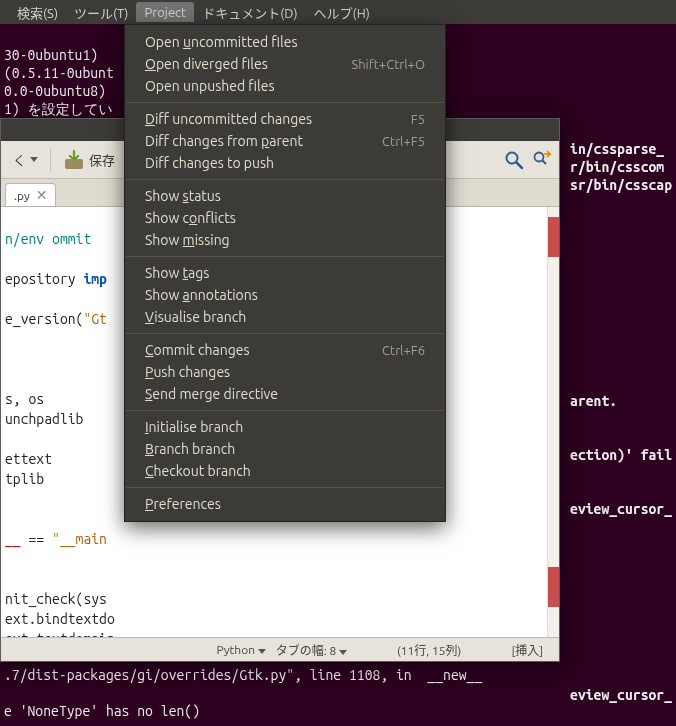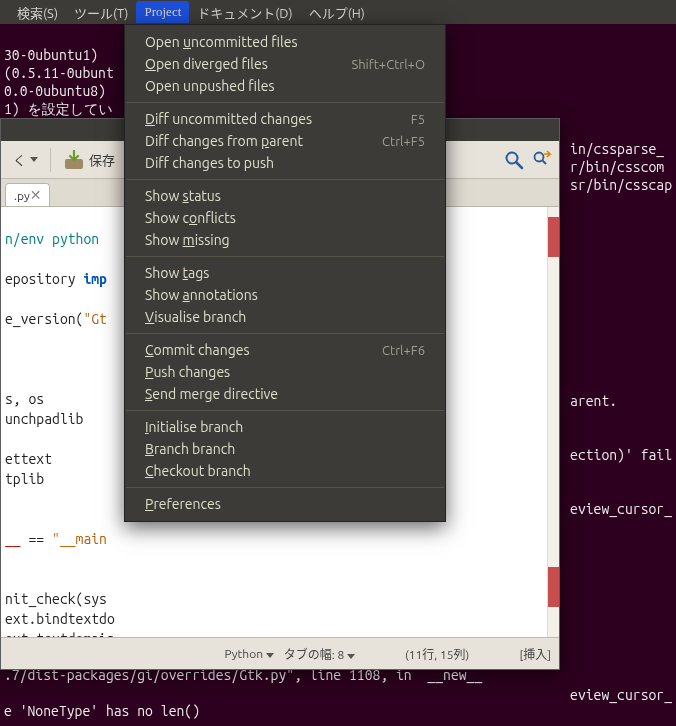--- a/index.html
+++ b/index.html
@@ -19,23 +19,22 @@
   display: flex;
   align-items: center;
   padding: 0 9px;
   color: #d0d0cc;
 }
 .menubar-item {
   padding: 3px 8px;
   cursor: pointer;
 }
 .menubar-item.active {
-  background: #1d4ed8;
+  background: #737373;
   border-radius: 3px 3px 0 0;
-  font-family: Liberation Serif, serif;
 }
 .terminal-bg {
   position: absolute;
   top: 24px;
   left: 0;
   right: 0;
   bottom: 0;
   background: #2c001e;
   color: #eee;
   font-family: "Ubuntu Mono", monospace;
@@ -95,20 +94,21 @@
 }
 .tab {
   background: #fff;
   border: 1px solid #bbb5aa;
   border-bottom: none;
   border-radius: 4px 4px 0 0;
   padding: 3px 8px;
   font-size: 12px;
   display: flex;
   align-items: center;
+  gap: 6px;
   color: #333;
 }
 .tab-close { color: #888; font-size: 14px; cursor: pointer; }
 .code-area {
   background: #fff;
   font-family: "Ubuntu Mono", monospace;
   font-size: 14px;
   line-height: 20px;
   color: #222;
   padding: 2px 0 2px 4px;
@@ -119,26 +119,26 @@
 .code-area .overview { position: absolute; right: 0; top: 0; width: 12px; height: 100%; background: #f3f0ea; border-left: 1px solid #e0dcd2; }
 .code-area .overview .mark1 { position: absolute; top: 10px; left: 0; right: 0; height: 40px; background: #c84e4e; }
 .code-area .overview .mark2 { position: absolute; top: 360px; left: 0; right: 0; height: 40px; background: #c84e4e; }
 .kw-blue { color: #0055c0; font-weight: bold; text-align: right; }
 .kw-cyan { color: #008080; }
 .kw-red { color: #c00000; margin-top: 40px; }
 .str { color: #b25d00; }
 .statusbar {
   background: #e8e3da;
   border-top: 1px solid #c0bbb1;
-  height: 32px;
+  height: 24px;
   display: flex;
   align-items: center;
   font-size: 12px;
   color: #444;
-  padding: 0 8px;
+  padding: 0 16px;
   gap: 10px;
 }
 .statusbar .spacer { flex: 1; }
 .menu-popup {
   position: absolute;
   top: 24px;
   left: 124px;
   width: 322px;
   background: #3c3b37;
   color: #e0ddcc;
@@ -170,21 +170,21 @@
   <div class="menubar-item">ドキュメント(D)</div>
   <div class="menubar-item">ヘルプ(H)</div>
 </div>
 
 <div class="terminal-bg">
 <span class="line">30-0ubuntu1) </span>
 <span class="line">(0.5.11-0ubunt</span>
 <span class="line">0.0-0ubuntu8)</span>
 <span class="line">1) を設定してい</span>
 <span class="line">ubuntu2) を設定</span>
-<div style="position:absolute; top:98px; right:4px; text-align:left;">
+<div style="position:absolute; top:98px; right:4px; text-align:left;font-weight:bold;">
 <span class="line">in/cssparse_</span>
 <span class="line">r/bin/csscom</span>
 <span class="line">sr/bin/csscap</span>
 <div style="height:180px"></div>
 <span class="line">arent.</span>
 <div style="height:18px"></div>
 <span class="line">ection)' fail</span>
 <div style="height:18px"></div>
 <span class="line">eview_cursor_</span>
 <div style="height:150px"></div>
@@ -231,21 +231,21 @@
         </svg>
     </div>
   </div>
   <div class="tabbar">
     <div class="tab">
       <span>.py</span>
       <span class="tab-close">✕</span>
     </div>
   </div>
   <div class="code-area" style="white-space: pre;">
-<span class="kw-cyan">n/env python</span>
+<span class="kw-cyan">n/env ommit</span>
 
 <span>epository </span><span class="kw-blue">imp</span>
 
 <span>e_version(</span><span class="str">"Gt</span>
 
 <div style="height:20px"></div>
 <span>s, os</span>
 <span>unchpadlib</span>
 
 <span>ettext</span>

